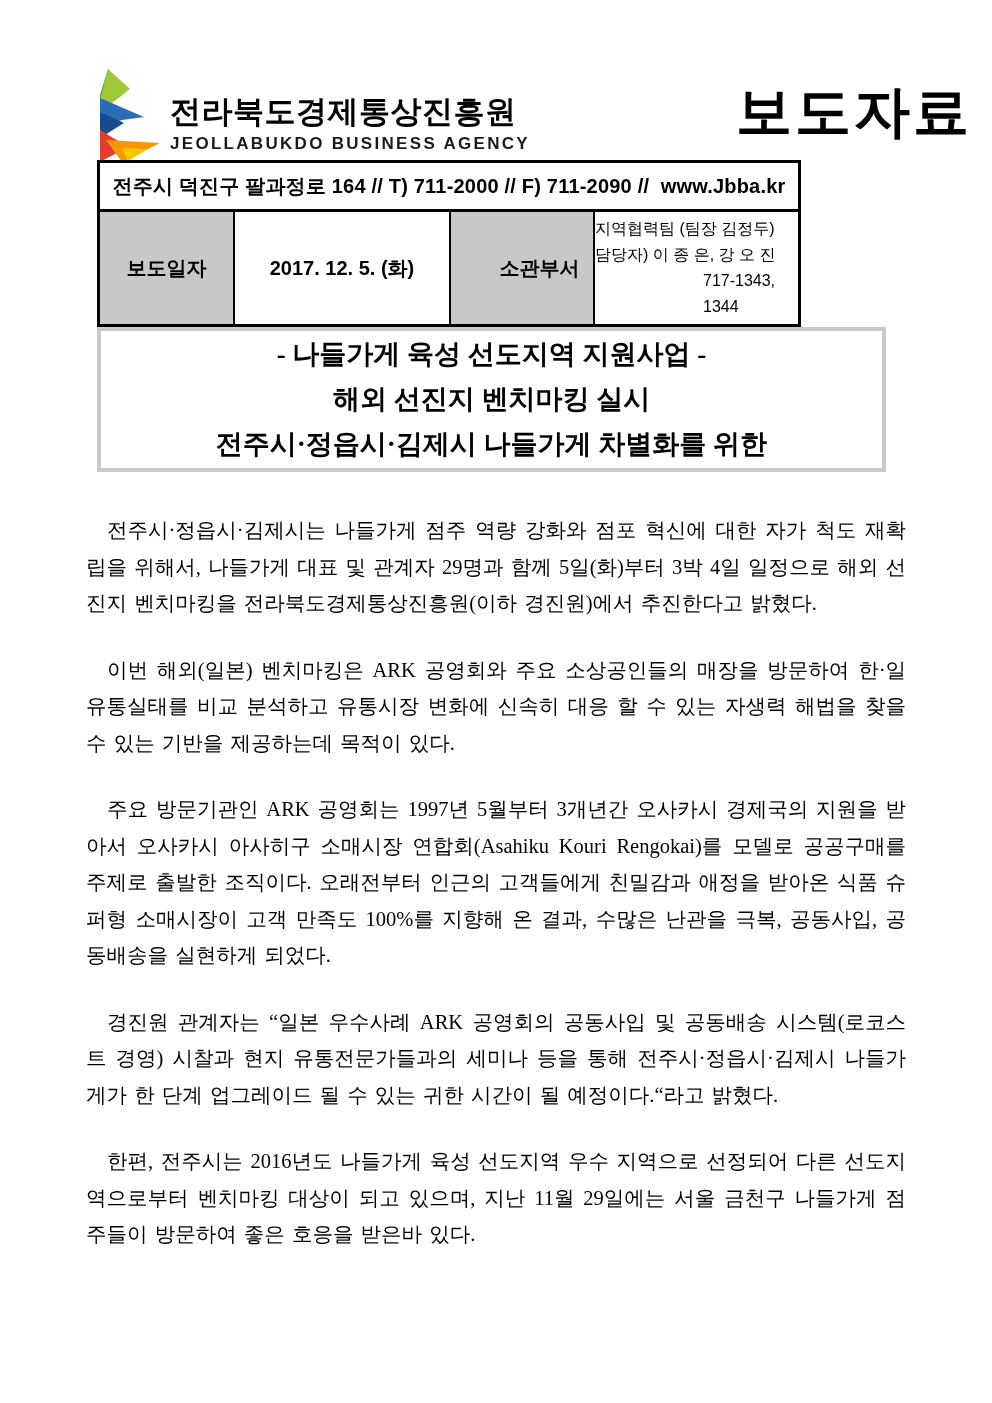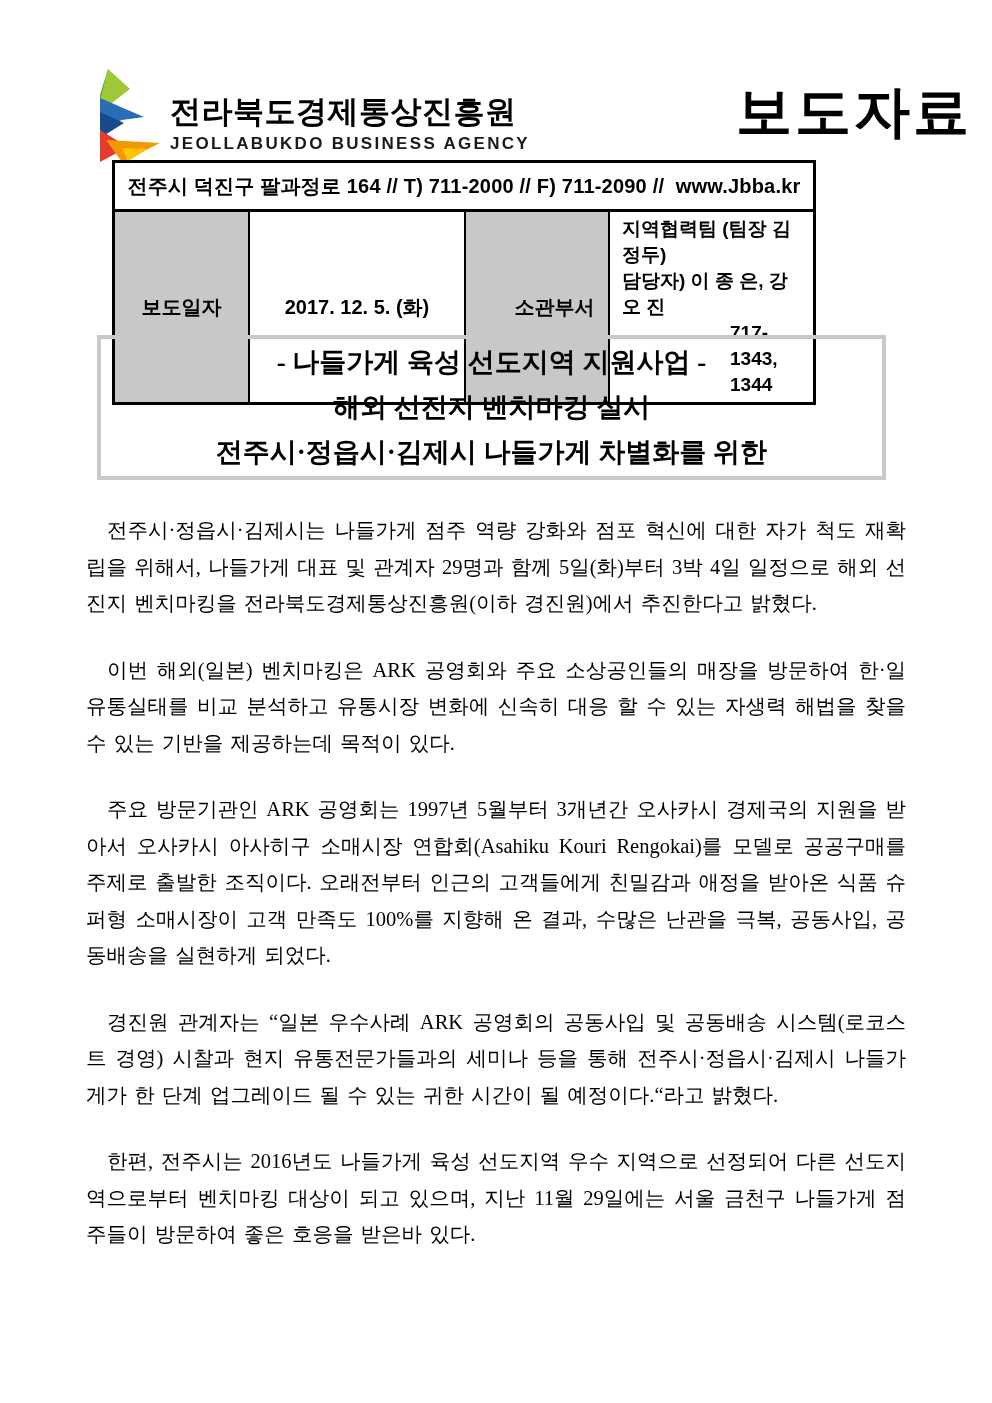--- a/index.html
+++ b/index.html
@@ -14,37 +14,37 @@
   .logo-mark { width:68px; height:94px; flex:0 0 auto; }
   .logo-text { margin-left:10px; margin-top:28px; }
   .org-ko { font-size:31px; font-weight:800; line-height:1.05; letter-spacing:0.5px; white-space:nowrap; }
   .org-en { font-size:17px; font-weight:700; letter-spacing:2.3px; color:#1a1a1a; margin-top:5px; white-space:nowrap; }
   .doc-type {
     position:absolute; top:84px; right:20px;
     font-size:56px; font-weight:900; letter-spacing:3px; line-height:1; white-space:nowrap;
   }
 
   
-  .info-block { position:absolute; left:112px; top:160px; width:704px; }
+  .info-block { position:absolute; left:97px; top:160px; width:704px; }
   .addr {
     border:3px solid #000; box-sizing:border-box; height:52px;
     display:flex; align-items:center; justify-content:center;
     font-size:20px; font-weight:700; white-space:pre; letter-spacing:0.2px;
   }
   table.meta { width:100%; border-collapse:collapse; margin-top:-3px; table-layout:fixed; border:3px solid #000; }
   table.meta td { border:2px solid #000; height:80px; vertical-align:middle; }
   td.cell-label { width:131px; background:#c8c8c8; text-align:center; font-weight:700; font-size:20px; }
   td.cell-date  { width:212px; text-align:center; font-weight:700; font-size:20px;margin-left:39px; }
   td.cell-label2{ width:105px; background:#c8c8c8; text-align:center; font-weight:700; font-size:20px;padding-left:36px; }
-  td.cell-dept  { padding:4px 6px 4px 12px; font-weight:700; font-size:19px; line-height:26px; }
+  td.cell-dept  { padding:4px 6px 4px 0; font-weight:400; font-size:16px; line-height:26px; }
   .dept-phone { padding-left:108px; }
 
   
   .title-box {
-    position:absolute; left:97px; top:335px; width:789px; height:145px; box-sizing:border-box;
+    position:absolute; left:97px; top:327px; width:789px; height:145px; box-sizing:border-box;
     border:4px solid #c9c9c9;
     display:flex; flex-direction:column; justify-content:center; align-items:center;
     font-family:"Liberation Serif","DejaVu Serif",serif;
     font-weight:700; font-size:27px; line-height:45px; text-align:right; white-space:nowrap;
   }
 
   
   .body-text {
     position:absolute; left:86px; top:512px; width:820px;
     font-family:"Liberation Serif","DejaVu Serif",serif;

